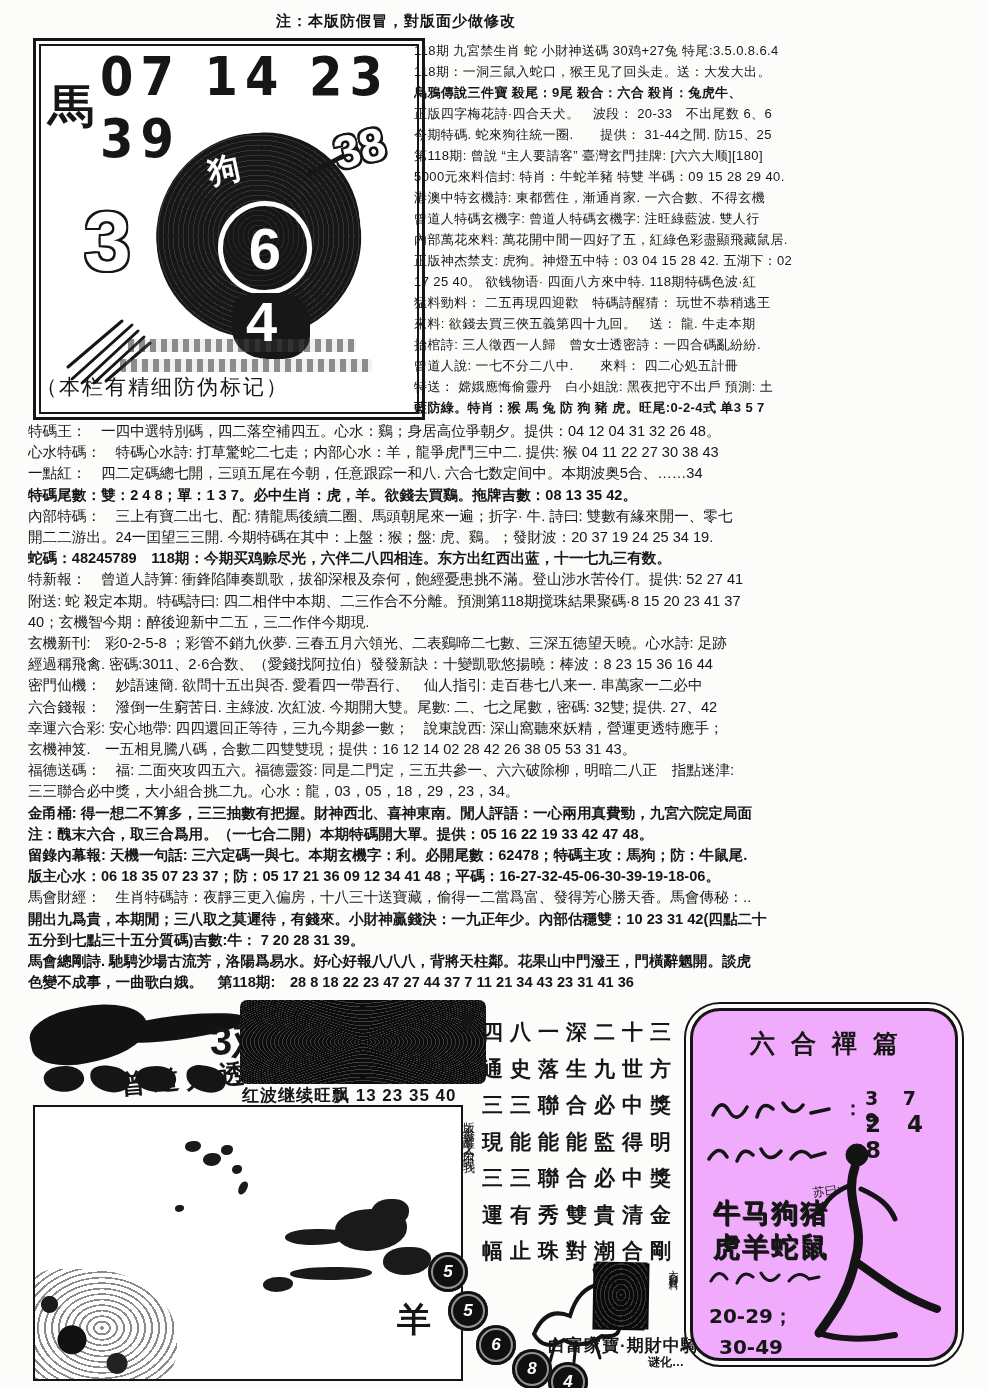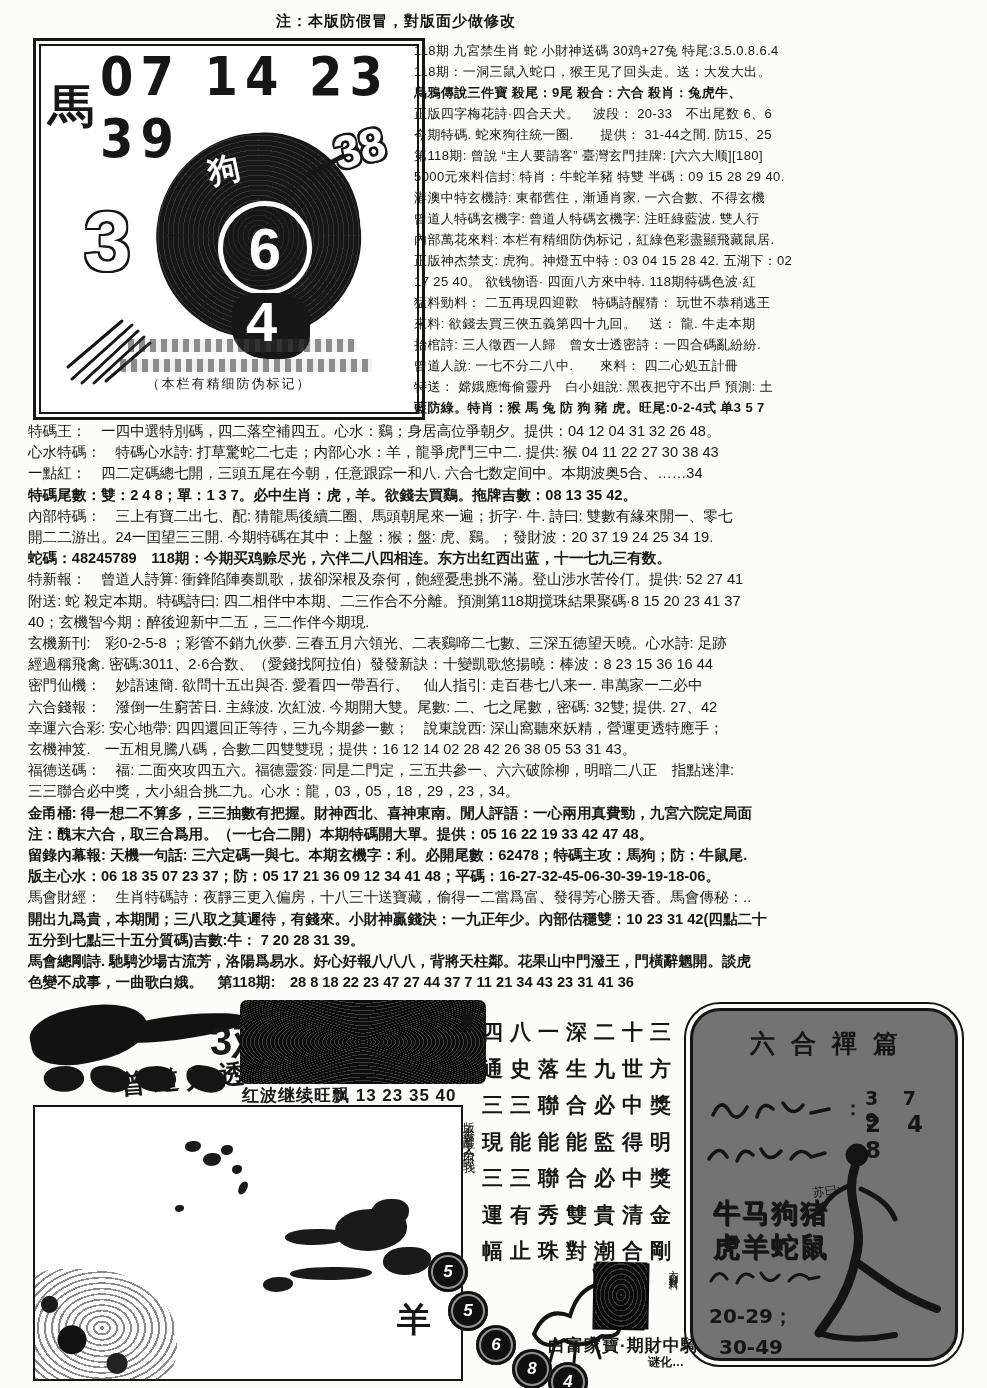--- a/index.html
+++ b/index.html
@@ -29,21 +29,21 @@
   .num-left{position:absolute;left:48px;top:152px;font-size:84px;}
   .num-right{position:absolute;left:298px;top:80px;font-size:46px;transform:rotate(-14deg);}
   .num-bottom{position:absolute;left:210px;top:248px;font-size:56px;color:#fff;font-weight:800;z-index:2;}
   .dark-patch{position:absolute;left:196px;top:252px;width:78px;height:66px;background:#171717;border-radius:30% 40% 35% 45%;}
   .stem{position:absolute;left:268px;top:118px;width:58px;height:5px;background:#161616;transform:rotate(-28deg);}
   .broom{position:absolute;left:26px;top:276px;}
   .smudge{background:repeating-linear-gradient(90deg,rgba(45,45,45,.55) 0 6px,rgba(180,180,180,.18) 6px 11px);
           filter:blur(.7px);border-radius:3px;position:absolute;height:13px;}
   .sm1{left:92px;top:298px;width:228px;}
   .sm2{left:84px;top:318px;width:252px;}
-  .hdr-caption{position:absolute;bottom:24px;width:100%;text-align:center;font-size:13px;letter-spacing:2px;}
+  .hdr-caption{position:absolute;bottom:16px;width:100%;font-size:21px;letter-spacing:2px;}
   
   .right-col{position:absolute;left:414px;top:40px;width:572px;}
   .right-col .line{font-size:13px;line-height:21px;letter-spacing:.4px;}
   
   .main-block{position:absolute;left:28px;top:421px;width:954px;}
   .main-block .line{font-size:14.6px;line-height:21.2px;}
   
   .stamp-zone{position:absolute;left:28px;top:1000px;width:440px;height:102px;}
   .blob1{position:absolute;left:2px;top:6px;width:118px;height:56px;background:#121212;border-radius:42% 58% 52% 48%;transform:rotate(-12deg);}
   .swoosh{position:absolute;left:74px;top:16px;width:146px;height:24px;background:#121212;border-radius:50%;transform:rotate(-7deg);}
@@ -81,21 +81,21 @@
   .coin:nth-of-type(5){left:548px;top:1362px;}
   .horse-sketch{position:absolute;left:516px;top:1250px;}
   .black-block{position:absolute;left:595px;top:1262px;width:52px;height:66px;background:#0b0b0b;transform:rotate(1deg);
      background-image:repeating-radial-gradient(rgba(255,255,255,.18) 0 1px,transparent 1px 4px);
      box-shadow:2px 1px 0 #0b0b0b,-2px 2px 0 #0b0b0b;}
   .block-vtext{position:absolute;left:666px;top:1262px;writing-mode:vertical-rl;font-size:10px;letter-spacing:2px;}
   .block-caption{position:absolute;left:548px;top:1334px;font-size:17px;font-weight:700;letter-spacing:1px;white-space:pre;}
   .mystery{position:absolute;left:648px;top:1354px;font-size:12px;font-weight:700;}
   
   .right-box{position:absolute;left:690px;top:1008px;width:262px;height:347px;border:3px solid #141414;
-             border-radius:30px;outline:2px solid #141414;outline-offset:4px;background:#737373;}
+             border-radius:30px;outline:2px solid #141414;outline-offset:4px;background:#f0abfc;}
   .rb-title{position:absolute;top:16px;width:100%;text-align:center;font-size:25px;font-weight:800;
             letter-spacing:16px;text-indent:16px;}
   .rb-hw{position:absolute;}
   .hw1{left:14px;top:80px;} .hw2{left:10px;top:128px;} .hw3{left:12px;top:252px;}
   .rb-colon{position:absolute;left:150px;top:84px;font-size:20px;font-weight:800;}
   .rb-nums1{position:absolute;left:172px;top:76px;font-size:19px;font-weight:800;letter-spacing:9px;font-family:"DejaVu Sans",sans-serif;}
   .rb-nums2{position:absolute;left:172px;top:100px;font-size:23px;font-weight:800;letter-spacing:9px;font-family:"DejaVu Sans",sans-serif;}
   .rb-suyue{position:absolute;left:120px;top:172px;font-size:12px;transform:rotate(-8deg);}
   .rb-z1{position:absolute;left:20px;top:184px;font-size:27px;font-weight:900;letter-spacing:2px;
          text-shadow:1px 1px 0 #161616;}
@@ -141,21 +141,21 @@
 
 <div class="line">118期 九宮禁生肖 蛇 小財神送碼 30鸡+27兔 特尾:3.5.0.8.6.4</div>
     <div class="line">118期：一洞三鼠入蛇口，猴王见了回头走。送：大发大出。</div>
     <div class="line bold">烏鴉傳說三件寶 殺尾：9尾 殺合：六合 殺肖：兔虎牛、</div>
     <div class="line">正版四字梅花詩·四合天犬。　波段： 20-33　不出尾数 6、6</div>
     <div class="line">今期特碼. 蛇來狗往統一圈.　　提供： 31-44之間. 防15、25</div>
     <div class="line">第118期: 曾說 “主人要請客” 臺灣玄門挂牌: [六六大顺][180]</div>
     <div class="line">5000元來料信封: 特肖：牛蛇羊豬 特雙 半碼：09 15 28 29 40.</div>
     <div class="line">港澳中特玄機詩: 東都舊住，漸通肖家. 一六合數、不得玄機</div>
     <div class="line">曾道人特碼玄機字: 曾道人特碼玄機字: 注旺綠藍波. 雙人行</div>
-    <div class="line">內部萬花來料: 本栏有精细防伪标记，紅綠色彩盡顯飛藏鼠居.</div>
+    <div class="line">內部萬花來料: 萬花開中間一四好了五，紅綠色彩盡顯飛藏鼠居.</div>
     <div class="line">正版神杰禁支: 虎狗。神燈五中特：03 04 15 28 42. 五湖下：02</div>
     <div class="line">17 25 40。 欲钱物语· 四面八方來中特. 118期特碼色波·紅</div>
     <div class="line">猛料勁料： 二五再現四迎歡　特碼詩醒猜： 玩世不恭稍逃王</div>
     <div class="line">來料: 欲錢去買三俠五義第四十九回。　送： 龍. 牛走本期</div>
     <div class="line">抬棺詩: 三人徵西一人歸　曾女士透密詩：一四合碼亂紛紛.</div>
     <div class="line">曾道人說: 一七不分二八中.　　來料： 四二心処五計冊</div>
     <div class="line">特送： 嫦娥應悔偷靈丹　白小姐說: 黑夜把守不出戶 預測: 土</div>
     <div class="line bold">藍防綠。特肖：猴 馬 兔 防 狗 豬 虎。旺尾:0-2-4式 单3 5 7</div>
   </div>
 

